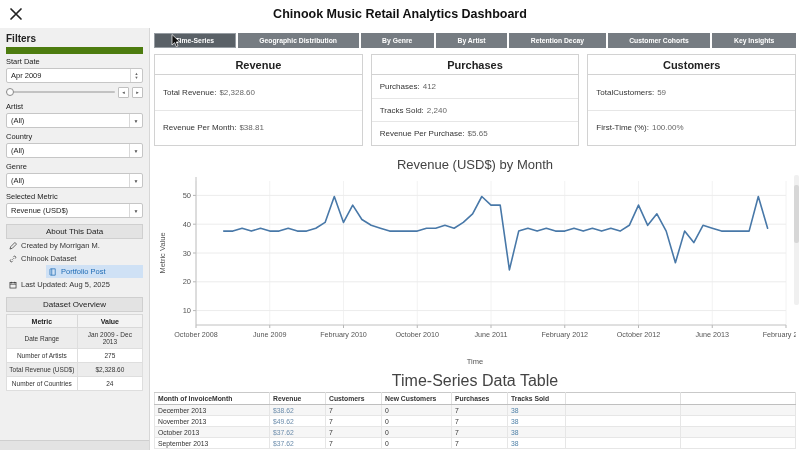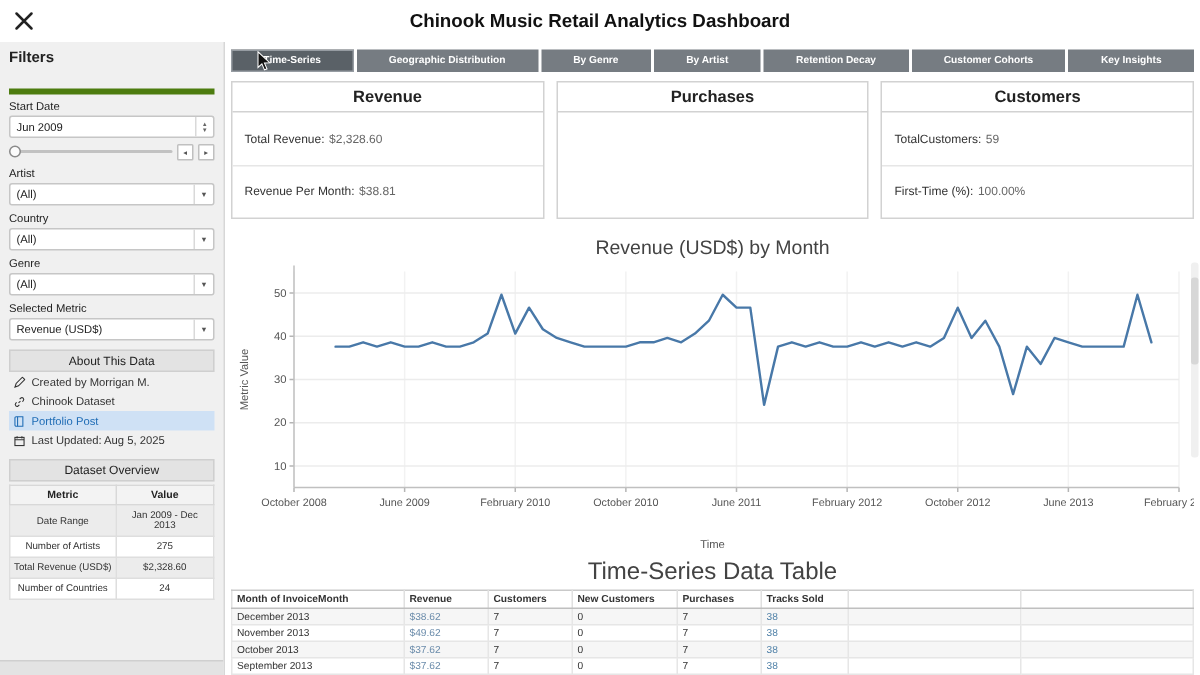--- a/index.html
+++ b/index.html
@@ -5,36 +5,36 @@
   html,body{margin:0;padding:0;background:#fff;}
   .app{position:relative;width:800px;height:450px;background:#4c1d95;font-family:"Liberation Sans",sans-serif;overflow:hidden;}
 
   
   .topbar{height:28px;display:flex;align-items:center;justify-content:center;position:relative;border-bottom:1px solid #ececec;background:#fff;}
   .topbar h1{font-size:12.5px;margin:0;font-weight:bold;color:#111;}
   .close{position:absolute;left:9px;top:7px;width:14px;height:14px;cursor:pointer;}
 
   
   .sidebar{position:absolute;left:0;top:28px;width:150px;bottom:0;background:#f0f0f0;border-right:1px solid #d7d7d7;padding:5px 6px 0;box-sizing:border-box;font-size:7.5px;color:#333;overflow:hidden;}
-  .sb-title{font-weight:bold;font-size:10px;padding-bottom:15px;border-bottom:4px solid #4d7c0f;margin-bottom:3px;color:#222;}
+  .sb-title{font-weight:bold;font-size:10px;padding-bottom:3px;border-bottom:7px solid #4d7c0f;margin-bottom:3px;color:#222;}
   .filter-group{margin-bottom:4px;}
   .filter-group label{display:block;font-size:7.5px;margin:3px 0 2px;color:#222;}
   .valbox,.dropdown{background:#fff;border:1px solid #c6c6c6;height:13px;display:flex;align-items:center;justify-content:space-between;padding:0 0 0 4px;border-radius:2px;}
   .valbox .v,.dropdown .v{font-size:7.5px;color:#222;}
   .spin{display:flex;flex-direction:column;justify-content:center;align-items:center;font-size:4px;line-height:4px;color:#666;border-left:1px solid #d9d9d9;width:11px;height:100%;}
   .dd-btn{width:12px;height:100%;display:flex;align-items:center;justify-content:center;border-left:1px solid #d9d9d9;font-size:5px;color:#555;}
   .slider-row{display:flex;align-items:center;gap:3px;height:12px;margin-top:3px;}
   .track{flex:1;height:2px;background:#c2c2c2;position:relative;border-radius:1px;}
   .handle{position:absolute;top:-3px;width:8px;height:8px;background:#fbfbfb;border:1px solid #8a8a8a;border-radius:50%;box-sizing:border-box;}
   .handle.left{left:0;}.handle.right{right:0;}
   .abtn{width:9px;height:9px;border:1px solid #c0c0c0;background:#fff;display:flex;align-items:center;justify-content:center;font-size:5px;color:#555;border-radius:1px;cursor:pointer;}
 
   .section-bar{background:#e3e3e3;border:1px solid #cfcfcf;text-align:center;font-weight:normal;font-size:8px;height:13px;line-height:13px;margin-top:6px;color:#222;}
   .about-item{display:flex;align-items:center;gap:4px;height:13px;padding:0 3px;font-size:7.5px;color:#333;}
-  .about-item.highlight{background:#cfe1f5;color:#1f6cb5;}
+  .about-item.highlight{background:#cfe1f5;color:#1f6cb5;margin-left:40px;}
   .about-item .ic{display:flex;align-items:center;}
 
   #overview-table{width:100%;border-collapse:collapse;margin-top:2px;background:#fff;border:1px solid #cfcfcf;}
   #overview-table th{font-size:7px;font-weight:bold;border:1px solid #d8d8d8;padding:2.5px 2px;background:#f3f3f3;color:#222;}
   #overview-table td{font-size:6.5px;border:1px solid #dedede;padding:3px 2px;text-align:center;color:#333;}
   #overview-table tr.odd td{background:#ececec;}
   .bottom-bar{position:absolute;bottom:0;left:0;right:0;height:9px;background:#e3e3e3;border-top:1px solid #cfcfcf;}
 
   
   .main{position:absolute;left:150px;top:28px;right:0;bottom:0;padding:5px 4px 0;box-sizing:border-box;background:#fff;}
@@ -79,21 +79,21 @@
     </div>
     <h1>Chinook Music Retail Analytics Dashboard</h1>
   </header>
 
   <aside class="sidebar">
     <div class="sb-title">Filters</div>
 
     <div class="filter-group">
       <label>Start Date</label>
       <div class="valbox">
-        <span class="v">Jun 2009</span>
+        <span class="v">Apr 2009</span>
         <span class="spin">▲<br>▼</span>
       </div>
       <div class="slider-row">
         <div class="track">
             <div class="handle left"></div>
           </div>
         <span class="abtn">◂</span>
         <span class="abtn">▸</span>
       </div>
     </div>
@@ -218,20 +218,34 @@
               <span class="metric-value">$2,328.60</span>
             </div>
             <div class="metric-row">
               <span class="metric-label">Revenue Per Month:</span>
               <span class="metric-value">$38.81</span>
             </div>
           </div>
         </div>
         <div class="card">
           <div class="card-title">Purchases</div>
+          <div class="card-metrics">
+            <div class="metric-row">
+              <span class="metric-label">Purchases:</span>
+              <span class="metric-value">412</span>
+            </div>
+            <div class="metric-row">
+              <span class="metric-label">Tracks Sold:</span>
+              <span class="metric-value">2,240</span>
+            </div>
+            <div class="metric-row">
+              <span class="metric-label">Revenue Per Purchase:</span>
+              <span class="metric-value">$5.65</span>
+            </div>
+          </div>
         </div>
         <div class="card">
           <div class="card-title">Customers</div>
           <div class="card-metrics">
             <div class="metric-row">
               <span class="metric-label">TotalCustomers:</span>
               <span class="metric-value">59</span>
             </div>
             <div class="metric-row">
               <span class="metric-label">First-Time (%):</span>

